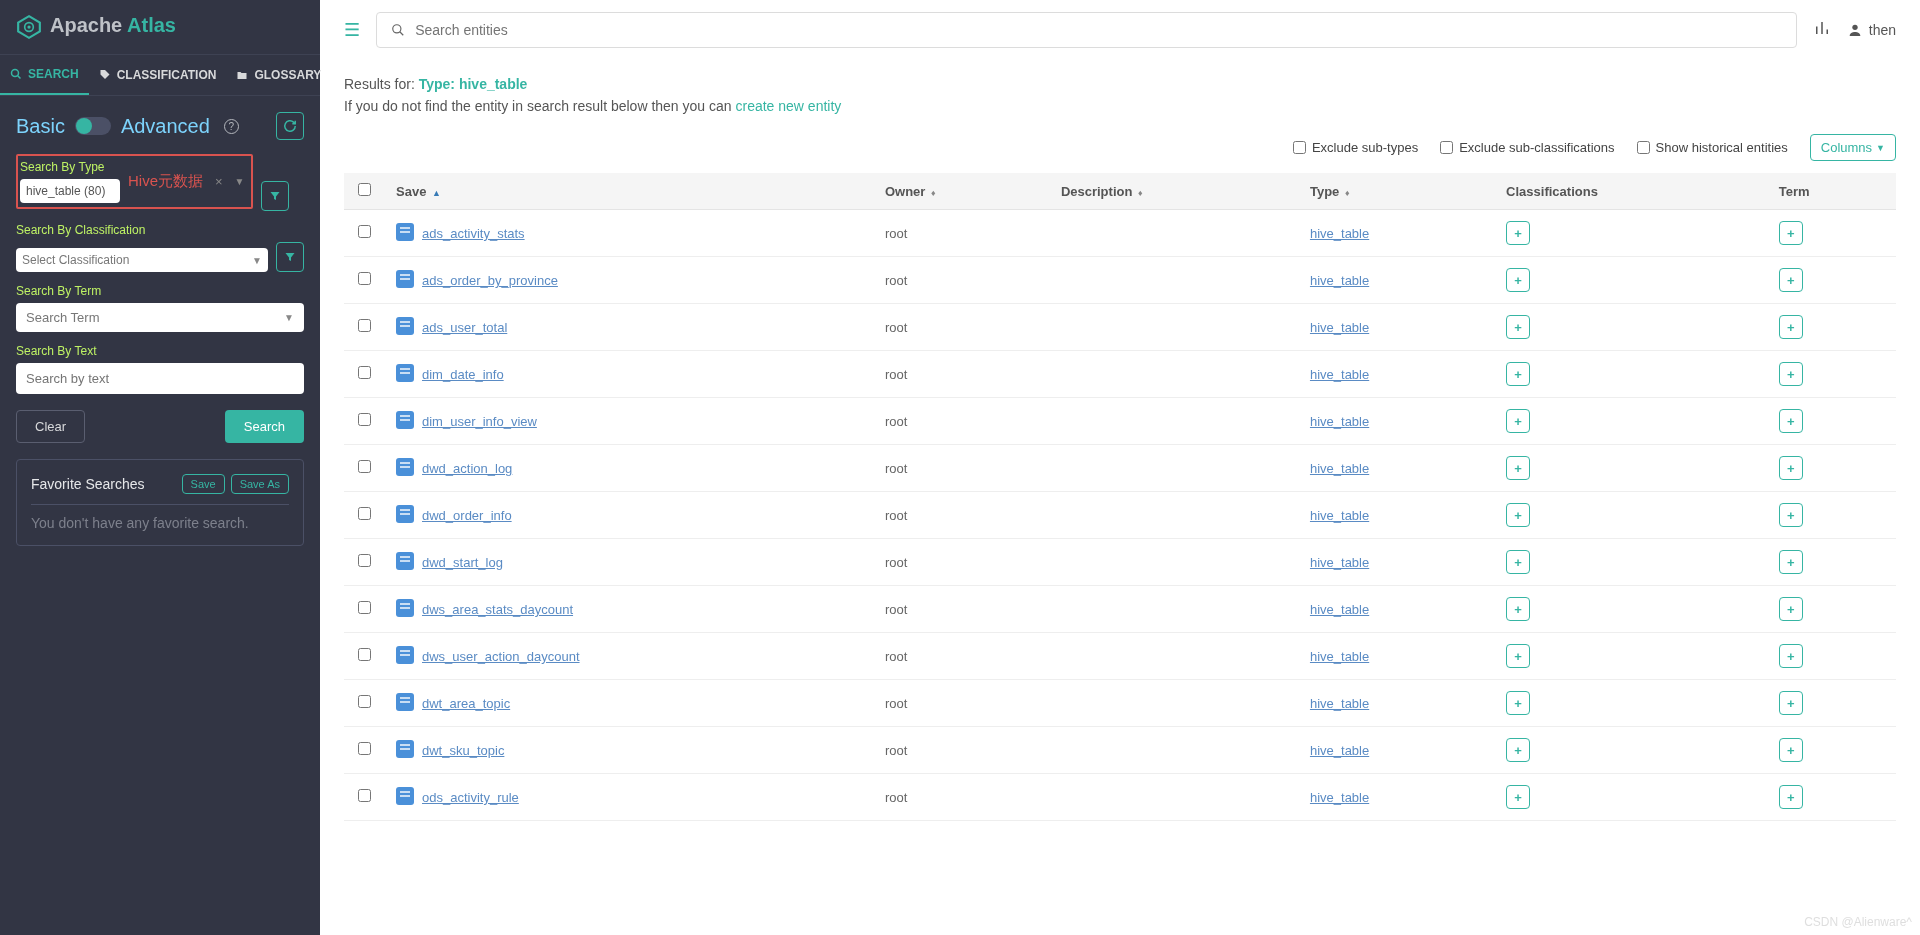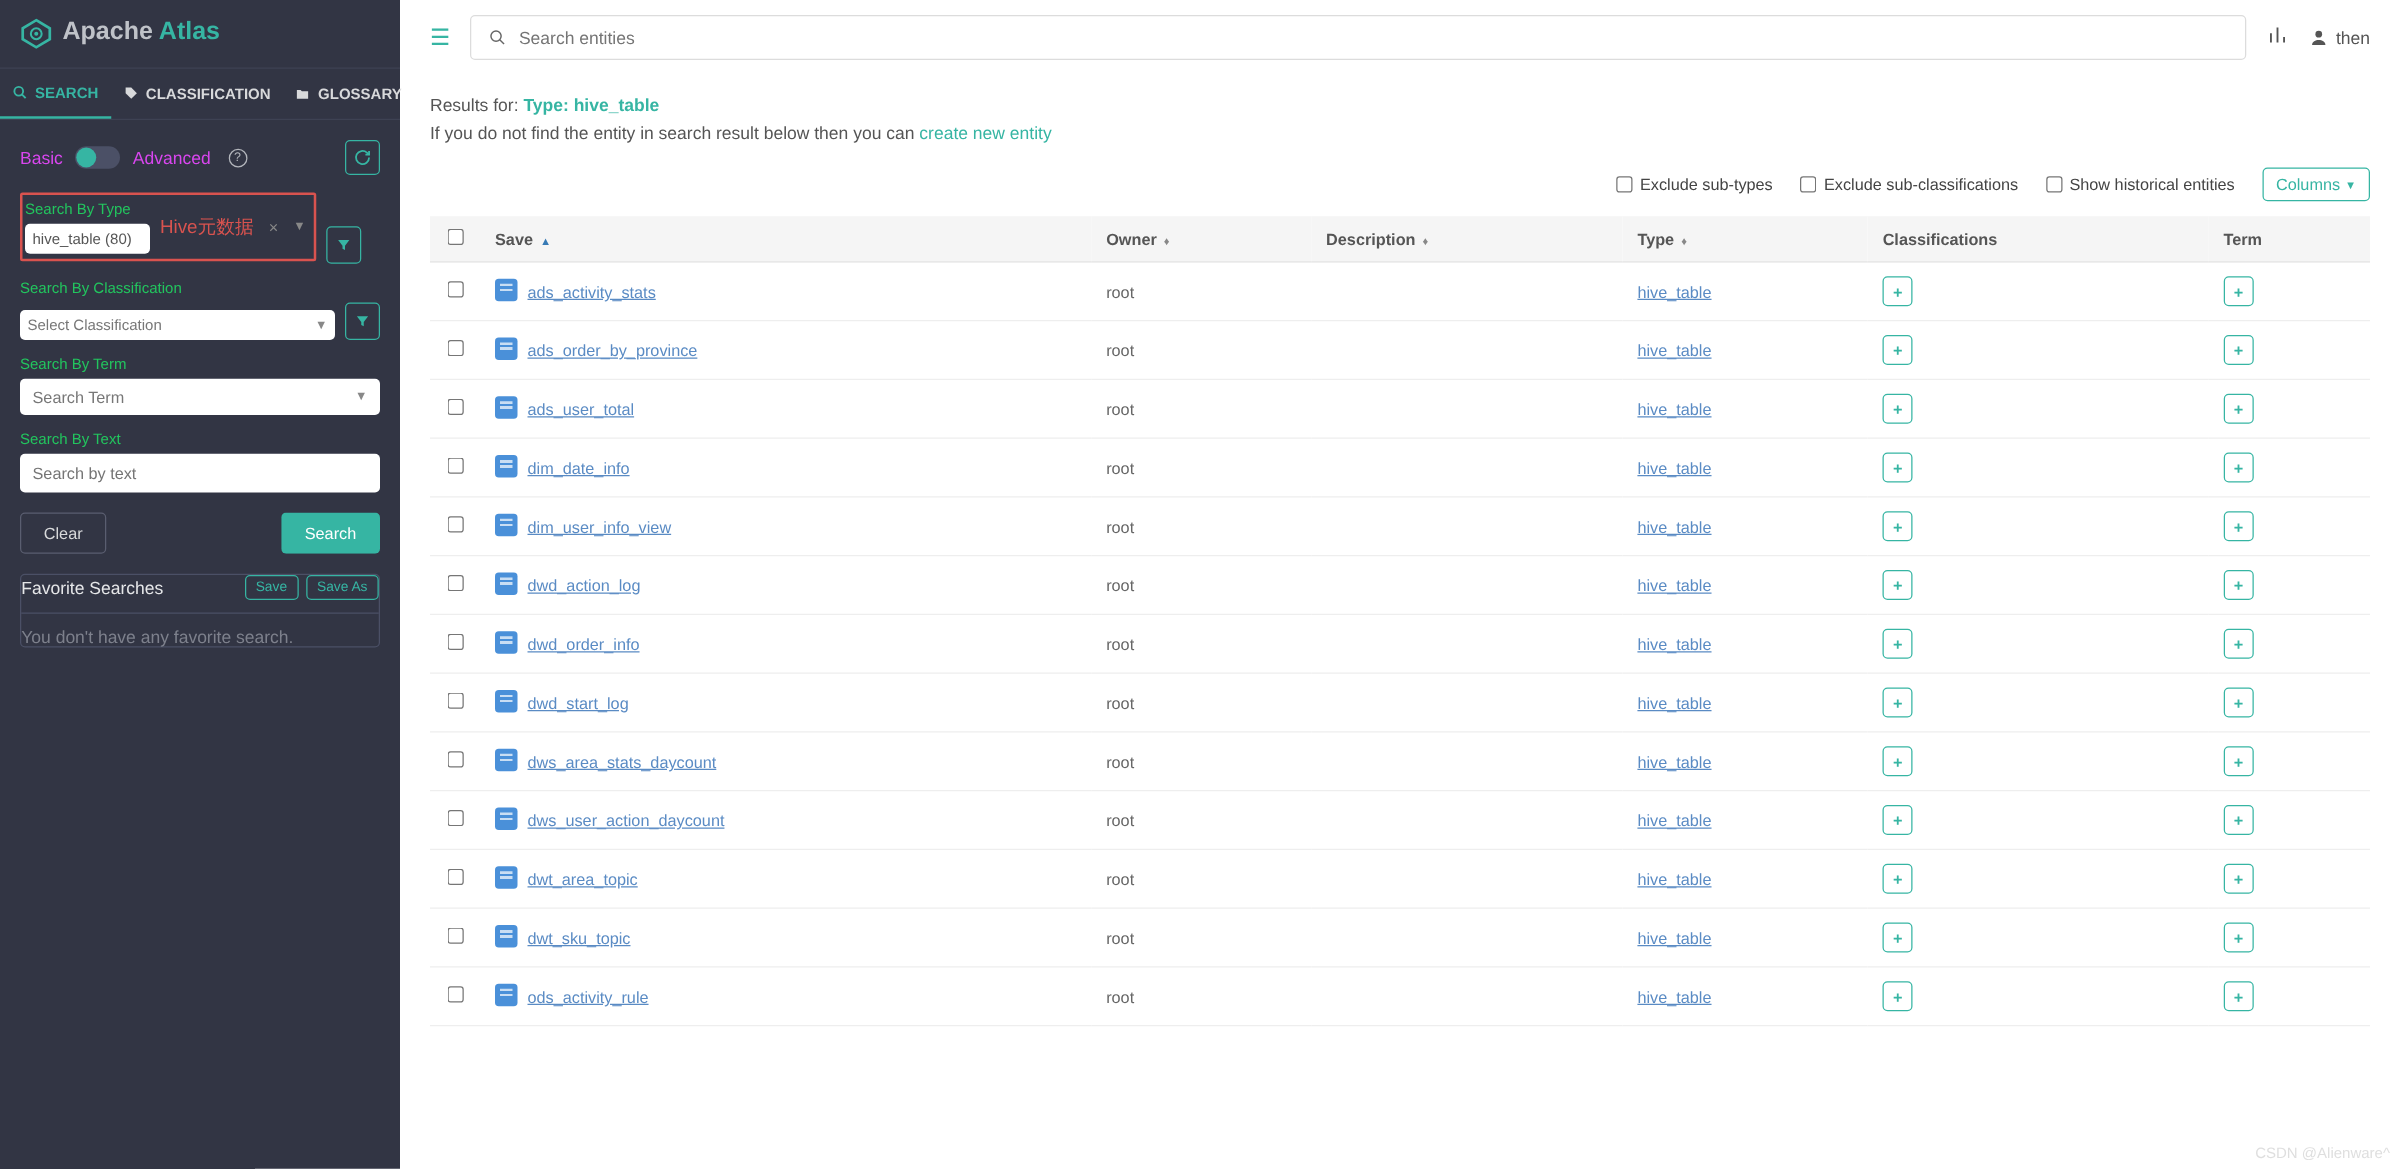--- a/index.html
+++ b/index.html
@@ -8,40 +8,40 @@
 .logo-bar { display: flex; align-items: flex-start; padding: 14px 16px; border-bottom: 1px solid #3e4253; }
 .logo-bar svg { margin-right: 8px; }
 .logo-text { font-size: 20px; font-weight: 600; }
 .logo-text .apache { color: #bfc2c8; }
 .logo-text .atlas { color: #36b5a3; }
 .tabs { display: flex; border-bottom: 1px solid #3e4253; }
 .tab { flex: none; padding: 12px 10px; font-size: 12px; font-weight: 700; display: flex; align-items: center; gap: 6px; cursor: pointer; }
 .tab.active { color: #36b5a3; border-bottom: 2px solid #36b5a3; }
 .tab:not(.active) { color: #d8d9db; }
 .mode-row { display: flex; align-items: center; padding: 16px; gap: 10px; }
-.mode-label { font-size: 14px; color: #d946ef; }
+.mode-label { font-size: 20px; color: #7dd3fc; }
 .toggle { width: 36px; height: 18px; background: #4b5066; border-radius: 9px; position: relative; }
 .toggle .knob { width: 16px; height: 16px; background: #36b5a3; border-radius: 50%; position: absolute; top: 1px; left: 1px; }
 .help-circle { width: 15px; height: 15px; border: 1px solid #b4b7bd; border-radius: 50%; display: inline-flex; align-items: center; justify-content: center; font-size: 10px; margin-left: 4px; }
 .refresh-btn { margin-left: auto; width: 28px; height: 28px; border: 1px solid #36b5a3; border-radius: 4px; display: flex; align-items: center; justify-content: center; color: #36b5a3; cursor: pointer; }
 .field-block { padding: 0 16px 12px; }
-.field-label { font-size: 12px; color: #22c55e; margin-bottom: 5px; display: block; }
+.field-label { font-size: 12px; color: #bef264; margin-bottom: 5px; display: block; }
 .select-box { background: #fff; border-radius: 4px; padding: 7px 10px; color: #555; font-size: 13px; display: flex; align-items: center; justify-content: space-between; cursor: pointer; }
 .select-box .placeholder { color: #777; }
 .select-box .caret { color: #888; font-size: 10px; }
 .text-input { background: #fff; border-radius: 4px; padding: 8px 10px; width: 100%; border: none; font-size: 13px; color: #333; }
 .type-row { display: flex; gap: 8px; align-items: flex-end; }
 .type-row .highlight-box { border: 2px solid #d9534f; padding: 4px 6px 4px 2px; border-radius: 2px; display: flex; align-items: center; gap: 8px; position: relative; top: -2px; }
 .type-row .select-box { flex: 1; min-width: 100px; padding: 5px 6px; font-size: 12px; }
 .annotation { color: #d9534f; font-size: 15px; }
 .btn-row { padding: 4px 16px 16px; display: flex; gap: 10px; }
 .btn { padding: 8px 18px; border-radius: 4px; font-size: 13px; cursor: pointer; border: 1px solid transparent; }
 .btn-clear { background: transparent; border-color: #5a5e70; color: #d8d9db; }
 .btn-search { background: #36b5a3; color: #fff; margin-left: auto; }
-.fav-box { margin: 0 16px; border: 1px solid #4b5066; border-radius: 4px; }
+.fav-box { margin: 0 16px; border: 1px solid #4b5066; border-radius: 4px; padding: 14px; }
 .fav-header { display: flex; align-items: center; margin-bottom: 10px; padding-bottom: 10px; border-bottom: 1px solid #4b5066; }
 .fav-title { font-size: 14px; color: #e6e7e9; }
 .fav-btns { margin-left: auto; display: flex; gap: 6px; }
 .fav-btn { border: 1px solid #36b5a3; color: #36b5a3; font-size: 11px; padding: 3px 8px; border-radius: 4px; cursor: pointer; }
 .fav-empty { font-size: 14px; color: #7d808c; }
 .filter-btn { width: 28px; height: 30px; border: 1px solid #36b5a3; border-radius: 4px; display: flex; align-items: center; justify-content: center; color: #36b5a3; cursor: pointer; flex-shrink: 0; }
 .clear-x { color: #888; font-size: 13px; margin: 0 4px; cursor: pointer; }
 
 .main { margin-left: 320px; height: 935px; display: flex; flex-direction: column; }
 .topbar { display: flex; align-items: center; padding: 12px 24px; gap: 16px; }

